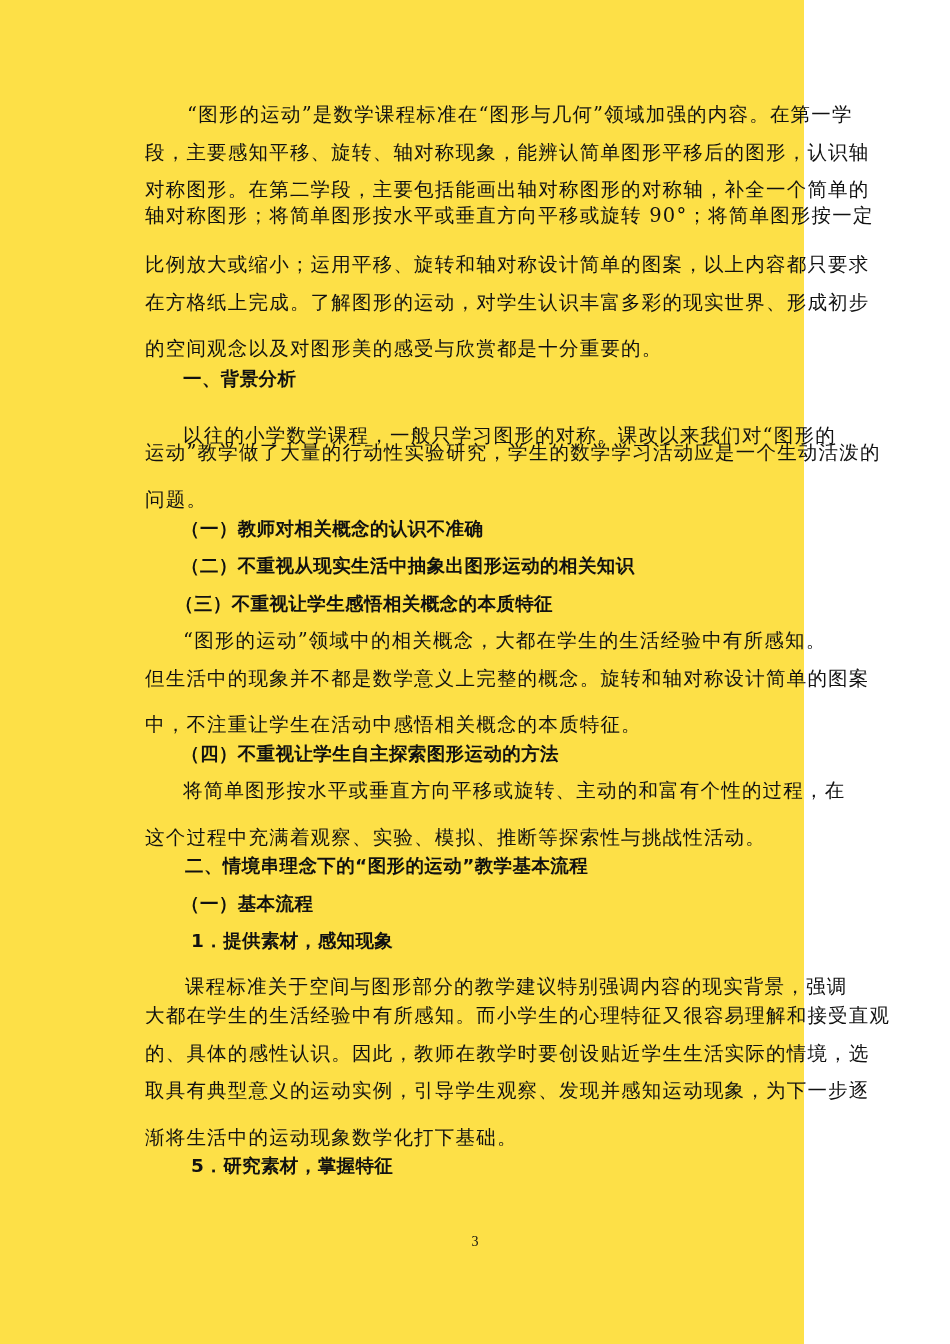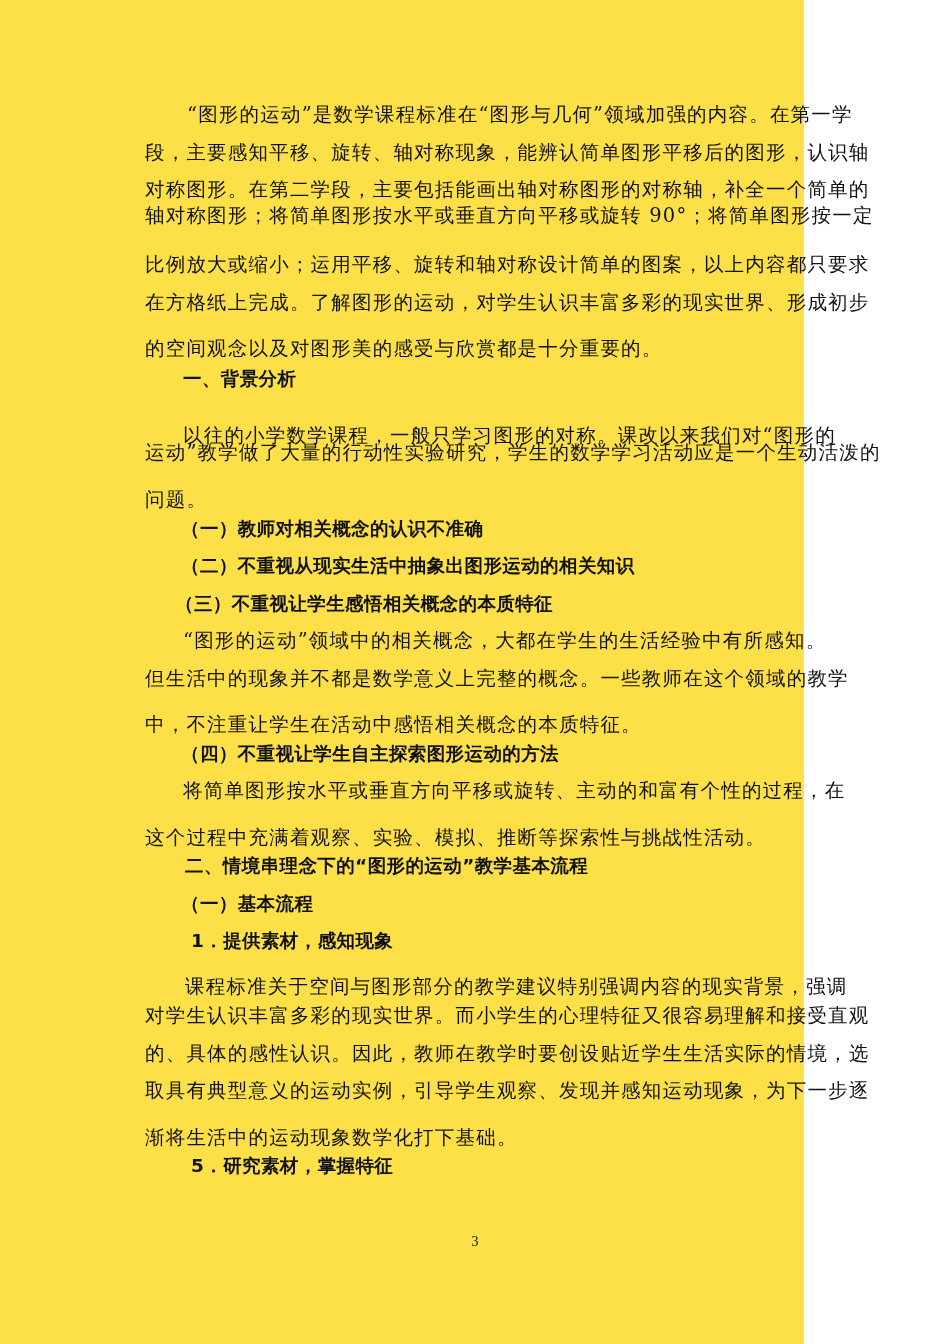--- a/index.html
+++ b/index.html
@@ -70,29 +70,29 @@
       <div class="line" style="top: 288px; left: 145px; width: 662px;">在方格纸上完成。了解图形的运动，对学生认识丰富多彩的现实世界、形成初步</div>
       <div class="line last" style="top: 325px; left: 145px; width: 662px;">的空间观念以及对图形美的感受与欣赏都是十分重要的。</div>
       <div class="line heading" style="top: 364px; left: 183px; width: 624px;">一、背景分析</div>
       <div class="line" style="top: 401px; left: 183px; width: 624px; margin-top: 20px;">以往的小学数学课程，一般只学习图形的对称。课改以来我们对“图形的</div>
       <div class="line" style="top: 438px; left: 145px; width: 662px;">运动”教学做了大量的行动性实验研究，学生的数学学习活动应是一个生动活泼的</div>
       <div class="line last" style="top: 476px; left: 145px; width: 662px;">问题。</div>
       <div class="line heading" style="top: 514px; left: 181px; width: 626px;">（一）教师对相关概念的认识不准确</div>
       <div class="line heading" style="top: 551px; left: 181px; width: 626px;">（二）不重视从现实生活中抽象出图形运动的相关知识</div>
       <div class="line heading" style="top: 589px; left: 175px; width: 632px;">（三）不重视让学生感悟相关概念的本质特征</div>
       <div class="line" style="top: 626px; left: 183px; width: 624px;">“图形的运动”领域中的相关概念，大都在学生的生活经验中有所感知。</div>
-      <div class="line" style="top: 664px; left: 145px; width: 662px;">但生活中的现象并不都是数学意义上完整的概念。一些教师在这个领域的教学</div>
+      <div class="line" style="top: 664px; left: 145px; width: 662px;">但生活中的现象并不都是数学意义上完整的概念。旋转和轴对称设计简单的图案</div>
       <div class="line last" style="top: 701px; left: 145px; width: 662px;">中，不注重让学生在活动中感悟相关概念的本质特征。</div>
       <div class="line heading" style="top: 739px; left: 181px; width: 626px;">（四）不重视让学生自主探索图形运动的方法</div>
       <div class="line" style="top: 776px; left: 183px; width: 624px;">将简单图形按水平或垂直方向平移或旋转、主动的和富有个性的过程，在</div>
       <div class="line last" style="top: 814px; left: 145px; width: 662px;">这个过程中充满着观察、实验、模拟、推断等探索性与挑战性活动。</div>
       <div class="line heading" style="top: 851px; left: 185px; width: 622px;">二、情境串理念下的“图形的运动”教学基本流程</div>
       <div class="line heading" style="top: 889px; left: 181px; width: 626px;">（一）基本流程</div>
       <div class="line heading" style="top: 926px; left: 191px; width: 616px;">1．提供素材，感知现象</div>
       <div class="line" style="top: 964px; left: 185px; width: 622px; margin-top: 8px;">课程标准关于空间与图形部分的教学建议特别强调内容的现实背景，强调</div>
-      <div class="line" style="top: 1001px; left: 145px; width: 662px;">对学生认识丰富多彩的现实世界。而小学生的心理特征又很容易理解和接受直观</div>
+      <div class="line" style="top: 1001px; left: 145px; width: 662px;">大都在学生的生活经验中有所感知。而小学生的心理特征又很容易理解和接受直观</div>
       <div class="line" style="top: 1039px; left: 145px; width: 662px;">的、具体的感性认识。因此，教师在教学时要创设贴近学生生活实际的情境，选</div>
       <div class="line" style="top: 1076px; left: 145px; width: 662px;">取具有典型意义的运动实例，引导学生观察、发现并感知运动现象，为下一步逐</div>
       <div class="line last" style="top: 1114px; left: 145px; width: 662px;">渐将生活中的运动现象数学化打下基础。</div>
       <div class="line heading" style="top: 1151px; left: 191px; width: 616px;">5．研究素材，掌握特征</div>
     </div>
   <div class="page-number">3</div>
 </div>
 
 </body></html>

